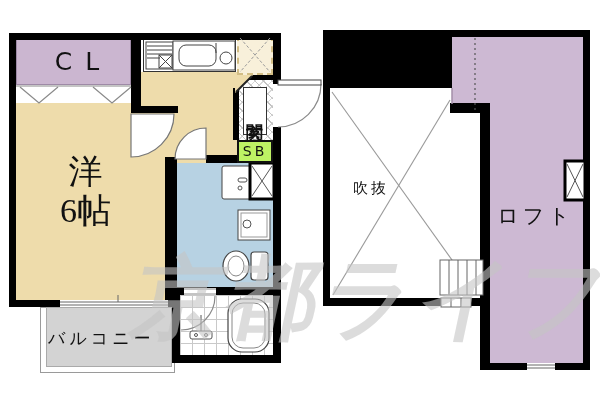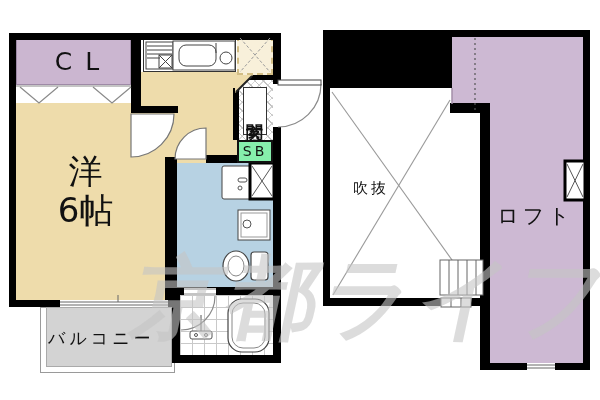--- a/index.html
+++ b/index.html
@@ -11,21 +11,21 @@
   #cl-room{left:16px;top:39px;width:115px;height:46px;background:#cbb6d0;border:1px solid #9e8aa6;box-sizing:border-box;}
   #closet-doors{left:16px;top:85px;width:115px;height:19px;background:#fff;}
   #main-room{left:16px;top:103px;width:149px;height:198px;background:#eedcab;}
   #hall{left:131px;top:72px;width:106px;height:91px;background:#eedcab;}
   #kitchen-counter{left:143px;top:39px;width:93px;height:33px;background:#fff;border:1px solid #333;box-sizing:border-box;}
   #fridge{left:237px;top:35px;width:36px;height:40px;background:#f8f0da;border:2px dashed #d2bd85;box-sizing:border-box;}
   #genkan{left:237px;top:77px;width:36px;height:63px;background:#fff;
           background-image:repeating-linear-gradient(45deg,#c4c4c4 0 1px,transparent 1px 6px),repeating-linear-gradient(-45deg,#d8d8d8 0 1px,transparent 1px 6px);}
   #genkan-label{left:243px;top:87px;width:24px;height:48px;background:#fff;border:1px solid #333;box-sizing:border-box;
           writing-mode:vertical-rl;text-orientation:upright;font-size:17px;font-weight:bold;text-align:center;line-height:22px;}
-  #sb-box{left:237px;top:140px;width:36px;height:23px;background:#86efac;border:2px solid #111;box-sizing:border-box;
+  #sb-box{left:237px;top:140px;width:36px;height:23px;background:#bef264;border:2px solid #111;box-sizing:border-box;
           font-size:14px;text-align:center;line-height:18px;letter-spacing:3px;font-weight:500;}
   #sanitary{left:177px;top:163px;width:96px;height:125px;background:#b7d2e3;}
   #balcony-outer{left:40px;top:307px;width:135px;height:66px;border:1px solid #9a9a9a;box-sizing:border-box;}
   #balcony{left:46px;top:307px;width:126px;height:60px;background:#d3d3d3;border:1px solid #aaa;box-sizing:border-box;}
   #bath{left:180px;top:295px;width:93px;height:60px;background:#fff;
         background-image:repeating-linear-gradient(to right,#c9c9c9 0 1px,transparent 1px 12px),repeating-linear-gradient(to bottom,#c9c9c9 0 1px,transparent 1px 12px);}
   #loft-upper{left:452px;top:37px;width:131px;height:76px;background:#cdb9d3;}
   #loft-lower{left:490px;top:113px;width:93px;height:250px;background:#cdb9d3;}
   #cl-label{left:16px;top:47px;width:115px;text-align:center;font-size:25px;letter-spacing:13px;padding-left:20px;box-sizing:border-box;}
   #room-label{left:28px;top:152px;width:115px;text-align:center;font-size:34px;line-height:39px;}
@@ -204,21 +204,21 @@
     <g>
       <rect x="527" y="363" width="28" height="7" fill="#fff"></rect>
       <line x1="527" y1="365" x2="555" y2="365" stroke="#666" stroke-width="1"></line>
       <line x1="527" y1="368" x2="555" y2="368" stroke="#666" stroke-width="1"></line>
     </g>
   </svg>
 
   <div class="label" id="cl-label">CL</div>
   <div class="label" id="room-label">
     <span style="display:block;">洋</span>
-    <span style="display:block;">6帖</span>
+    <span style="display:block;font-family:Liberation Serif, serif;">6帖</span>
   </div>
   <div class="label" id="genkan-label">玄関</div>
   <div class="label" id="sb-box">SB</div>
   <div class="label" id="balcony-label">バルコニー</div>
   <div class="label" id="void-label">吹抜</div>
   <div class="label" id="loft-label">
     <span style="display:block;letter-spacing:4px;">ロフト</span>
   </div>
 
   <div class="label" id="watermark">京都ライフ</div>

